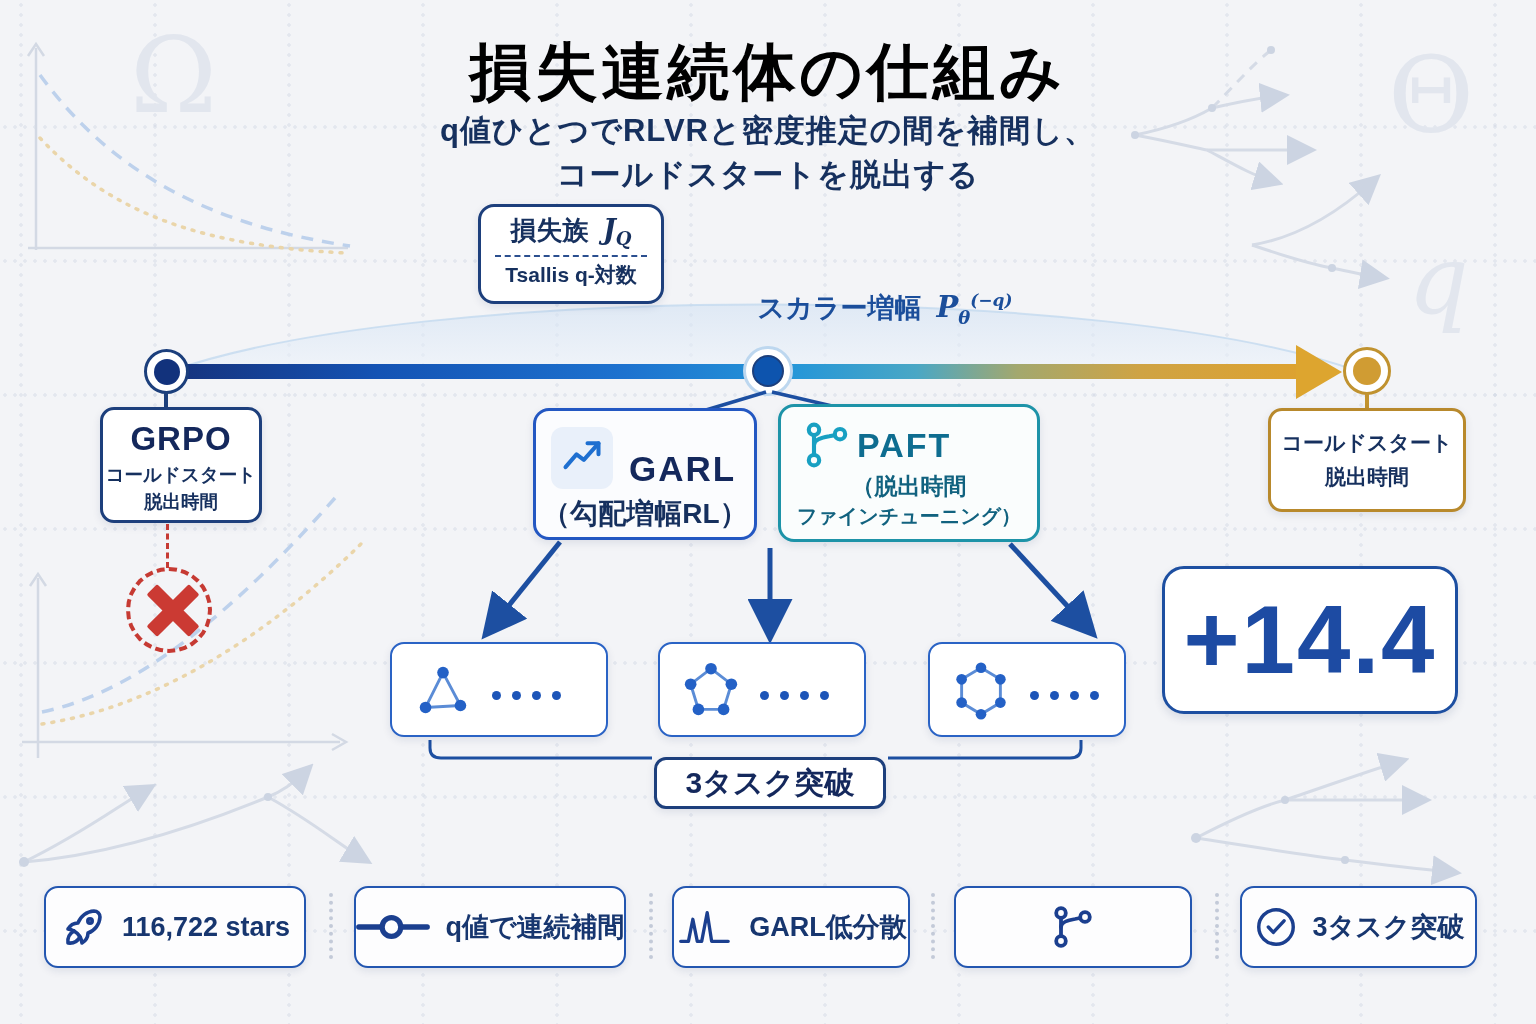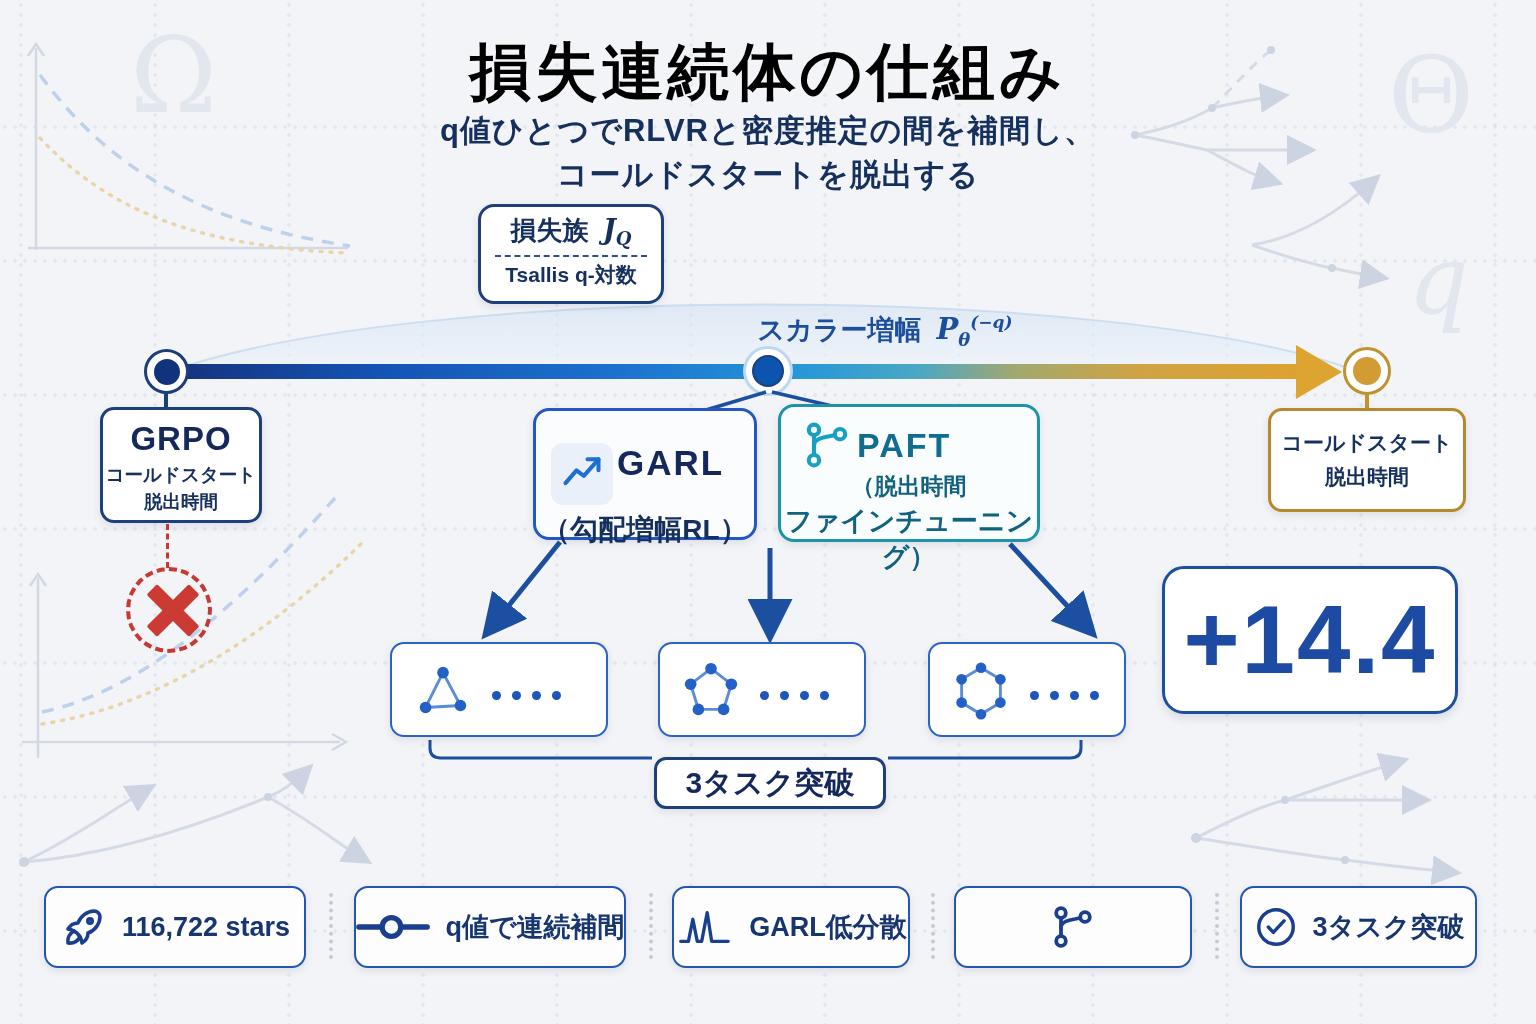--- a/index.html
+++ b/index.html
@@ -33,21 +33,21 @@
     border:3px solid #1d3f7c; border-radius:16px; box-shadow:0 3px 8px rgba(20,40,90,.10);
     text-align:center; }
   .loss-top{ margin-top:6px; font-size:26px; font-weight:800; color:#16305e; }
   .loss-top .frm{ font-family:"DejaVu Serif","Liberation Serif",serif; font-style:italic; font-weight:700; font-size:27px;}
   .loss-top sub{ font-size:18px; }
   .loss-div{ border-top:2.5px dashed #2b4f8f; margin:6px 14px 4px 14px; }
   .loss-bot{ font-size:21px; font-weight:800; color:#16305e; }
 
   
   .scalar{ left:690px; top:290px; width:390px; text-align:center; font-size:27px;
-           font-weight:800; color:#1b4e9b;margin-top:22px; }
+           font-weight:800; color:#1b4e9b; }
   .scalar .frm{ font-family:"DejaVu Serif","Liberation Serif",serif; font-style:italic; font-weight:700; font-size:29px;}
   .scalar sub{ font-size:18px; } .scalar sup{ font-size:17px; font-style:italic;}
 
   
   .tl-bar{ left:176px; top:364px; width:1122px; height:15px;
     background:linear-gradient(90deg,#16337d 0%,#1453b4 18%,#1d72cf 40%,#2596d8 55%,#4aa7c5 66%,#a3a86e 75%,#cfa344 86%,#dda230 100%);
   }
   .tl-head{ left:1296px; top:345px; width:0; height:0;
     border-top:27px solid transparent; border-bottom:27px solid transparent;
     border-left:46px solid #dda52f; }
@@ -72,31 +72,31 @@
   .red-stem{ left:166px; top:524px; height:44px; width:0; border-left:3.5px dashed #c63a33; }
   .red-circle{ left:126px; top:567px; width:86px; height:86px; border:4px dashed #c63a33;
     border-radius:50%; }
   .xbar{ position:absolute; left:13px; top:32px; width:60px; height:15px; background:#cb3a33;
     border-radius:2px; }
   .x1{ transform:rotate(45deg);} .x2{ transform:rotate(-45deg);}
 
   
   .garl-box{ left:533px; top:408px; width:224px; height:132px; background:#fbfcfe;
     border:3px solid #2357c2; border-radius:16px; box-shadow:0 3px 8px rgba(20,40,90,.10);}
-  .garl-top{ display:flex; align-items:flex-start; gap:4px; padding:32px 0 0 15px; }
+  .garl-top{ display:flex; align-items:flex-end; gap:16px; padding:16px 0 0 15px; }
   .garl-ic{ width:62px; height:62px; background:#e9f0fa; border-radius:12px;
     display:flex; align-items:center; justify-content:center; }
   .garl-title{ font-size:35px; font-weight:800; color:#14285c; letter-spacing:2px; }
   .garl-sub{ text-align:center; font-size:28px; font-weight:800; color:#16305e; margin-top:6px;}
   .paft-box{ left:778px; top:404px; width:262px; height:138px; background:#fafdfd;
     border:3px solid #1d93a8; border-radius:16px; box-shadow:0 3px 8px rgba(20,40,90,.10);}
   .paft-top{ display:flex; align-items:center; gap:4px; padding:12px 12px 0 20px; }
   .paft-title{ font-size:34px; font-weight:800; color:#0e6d90; letter-spacing:2px; }
   .paft-l1{ text-align:center; font-size:23px; font-weight:800; color:#11627f; margin-top:0px;}
-  .paft-l2{ text-align:center; font-size:27px; font-weight:800; color:#11627f; margin-top:1px;}
+  .paft-l2{ text-align:center; font-size:20px; font-weight:800; color:#11627f; margin-top:1px;}
 
   
   .card{ background:#fff; border:2.5px solid #2a63c5; border-radius:14px;
     box-shadow:0 3px 8px rgba(20,40,90,.10); display:flex; align-items:center; gap:18px; padding-left:20px;}
   .card1{ left:390px; top:642px; width:218px; height:95px; }
   .card2{ left:658px; top:642px; width:208px; height:95px; }
   .card3{ left:928px; top:642px; width:198px; height:95px; }
   .bars .bar{ width:84px; height:6.5px; border-radius:3px; background:#87aede; margin:9px 0; }
   .bars .dots{ display:flex; gap:11px; margin-top:12px; }
   .bars .dot{ width:9px; height:9px; border-radius:50%; background:#1d55b8; }

